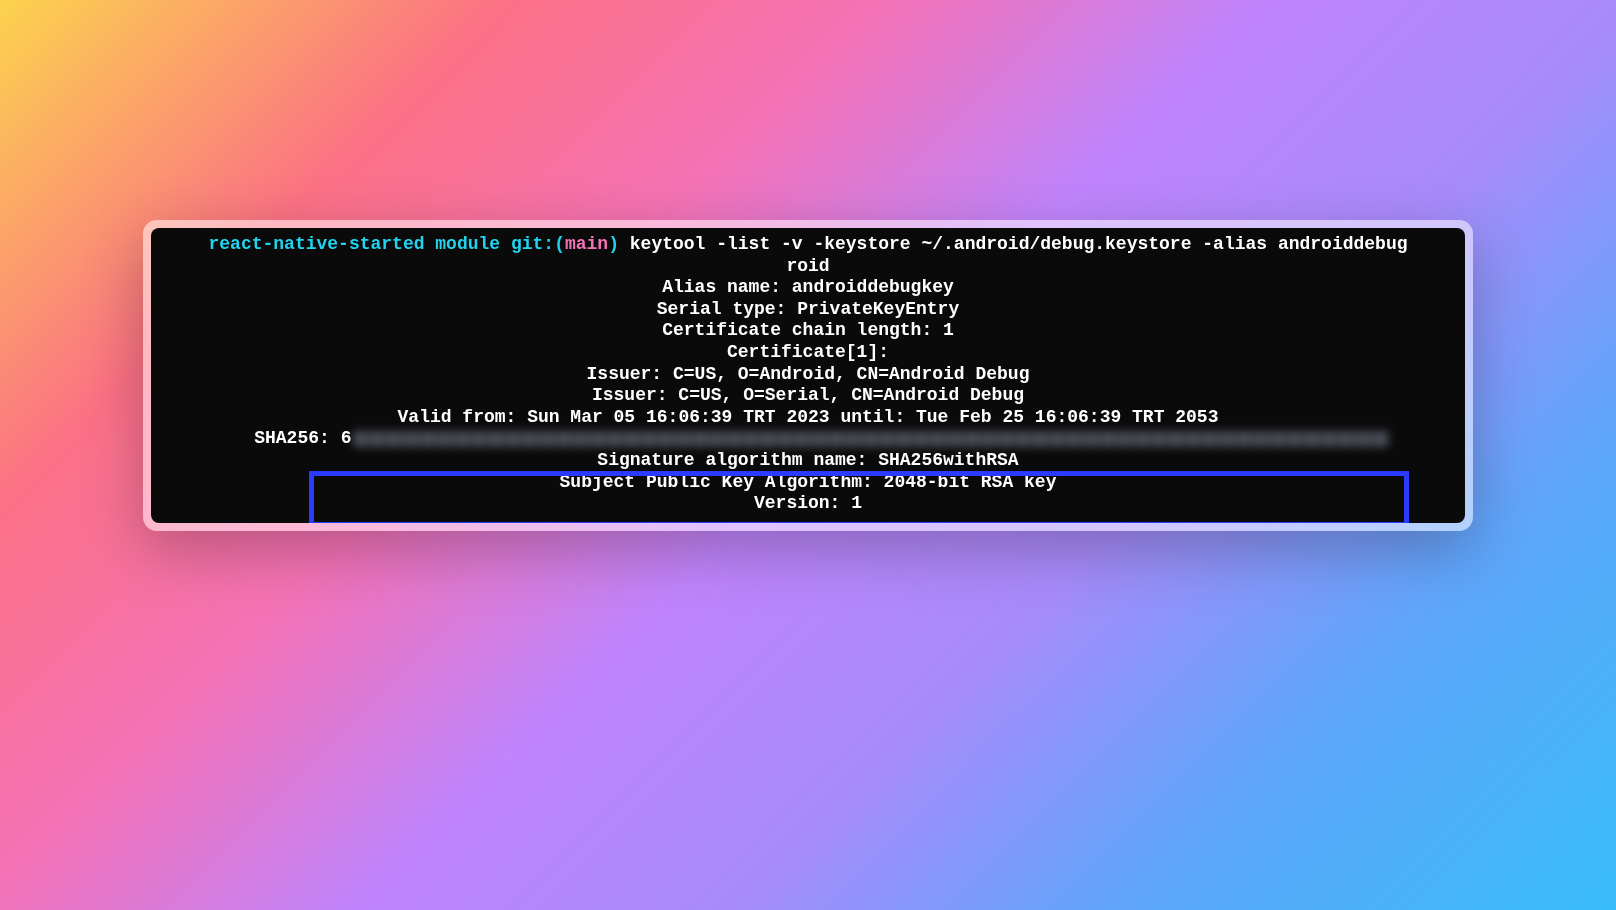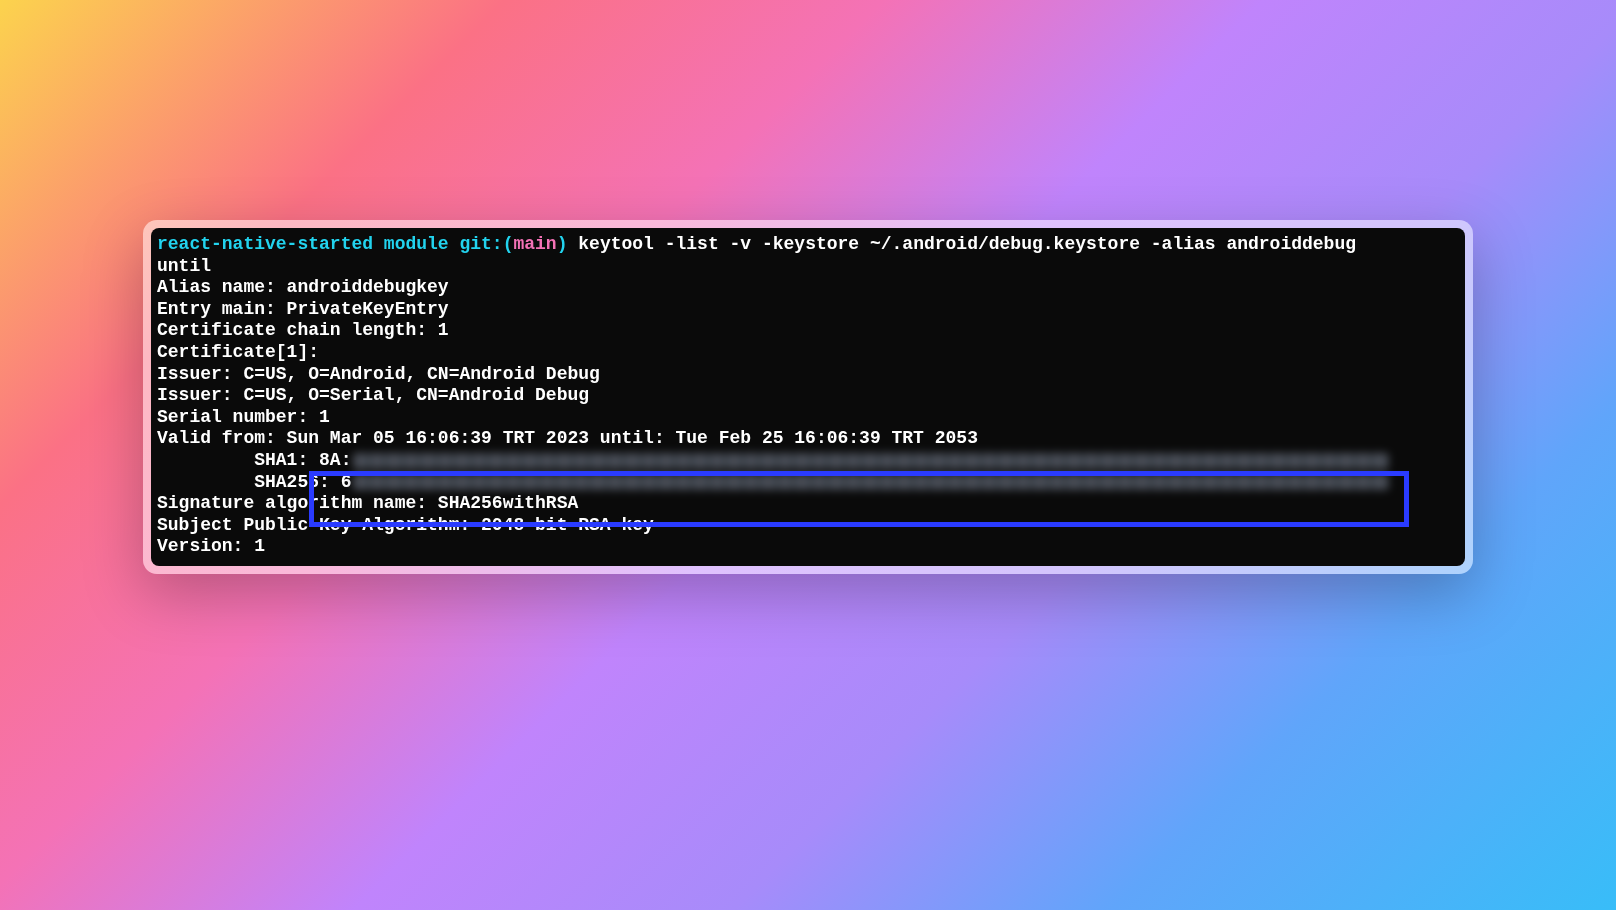--- a/index.html
+++ b/index.html
@@ -25,20 +25,21 @@
       background: #0a0a0a;
       border-radius: 8px;
       color: #ffffff;
       font-family: 'Menlo', 'Monaco', 'Courier New', monospace;
       font-size: 18px;
       line-height: 21.6px;
       font-weight: 600;
       padding: 6px 0 8px 0;
       position: relative;
       overflow: hidden;
+      text-align: center;
     }
     .line {
       padding: 0 6px;
       white-space: pre;
     }
     .topline {
       padding: 0 6px;
       white-space: nowrap;
       overflow: hidden;
     }
@@ -78,34 +79,29 @@
 </head>
 <body>
 
 <div class="terminal-frame">
   <div class="terminal">
 
     <div class="topline">
       <span class="cyan"> react-native-started module </span><span class="cyan">git:(</span><span class="pink">main</span><span class="cyan">)</span><span>   keytool -list -v -keystore ~/.android/debug.keystore -alias androiddebug</span>
     </div>
 
-    <div class="line">until</div>
+    <div class="line">roid</div>
     <div class="line">Alias name: androiddebugkey</div>
-    <div class="line">Entry main: PrivateKeyEntry</div>
+    <div class="line">Serial type: PrivateKeyEntry</div>
     <div class="line">Certificate chain length: 1</div>
     <div class="line">Certificate[1]:</div>
     <div class="line">Issuer: C=US, O=Android, CN=Android Debug</div>
     <div class="line">Issuer: C=US, O=Serial, CN=Android Debug</div>
-    <div class="line">Serial number: 1</div>
     <div class="line">Valid from: Sun Mar 05 16:06:39 TRT 2023 until: Tue Feb 25 16:06:39 TRT 2053</div>
 
-    <div class="fp-line">
-      <span class="fp-label">         SHA1: 8A:</span>
-      <span class="blur-strip"></span>
-    </div>
     <div class="fp-line">
       <span class="fp-label">         SHA256: 6</span>
       <span class="blur-strip"></span>
     </div>
 
     <div class="line">Signature algorithm name: SHA256withRSA</div>
     <div class="line">Subject Public Key Algorithm: 2048-bit RSA key</div>
     <div class="line">Version: 1</div>
 
     <div class="highlight-box"></div>

